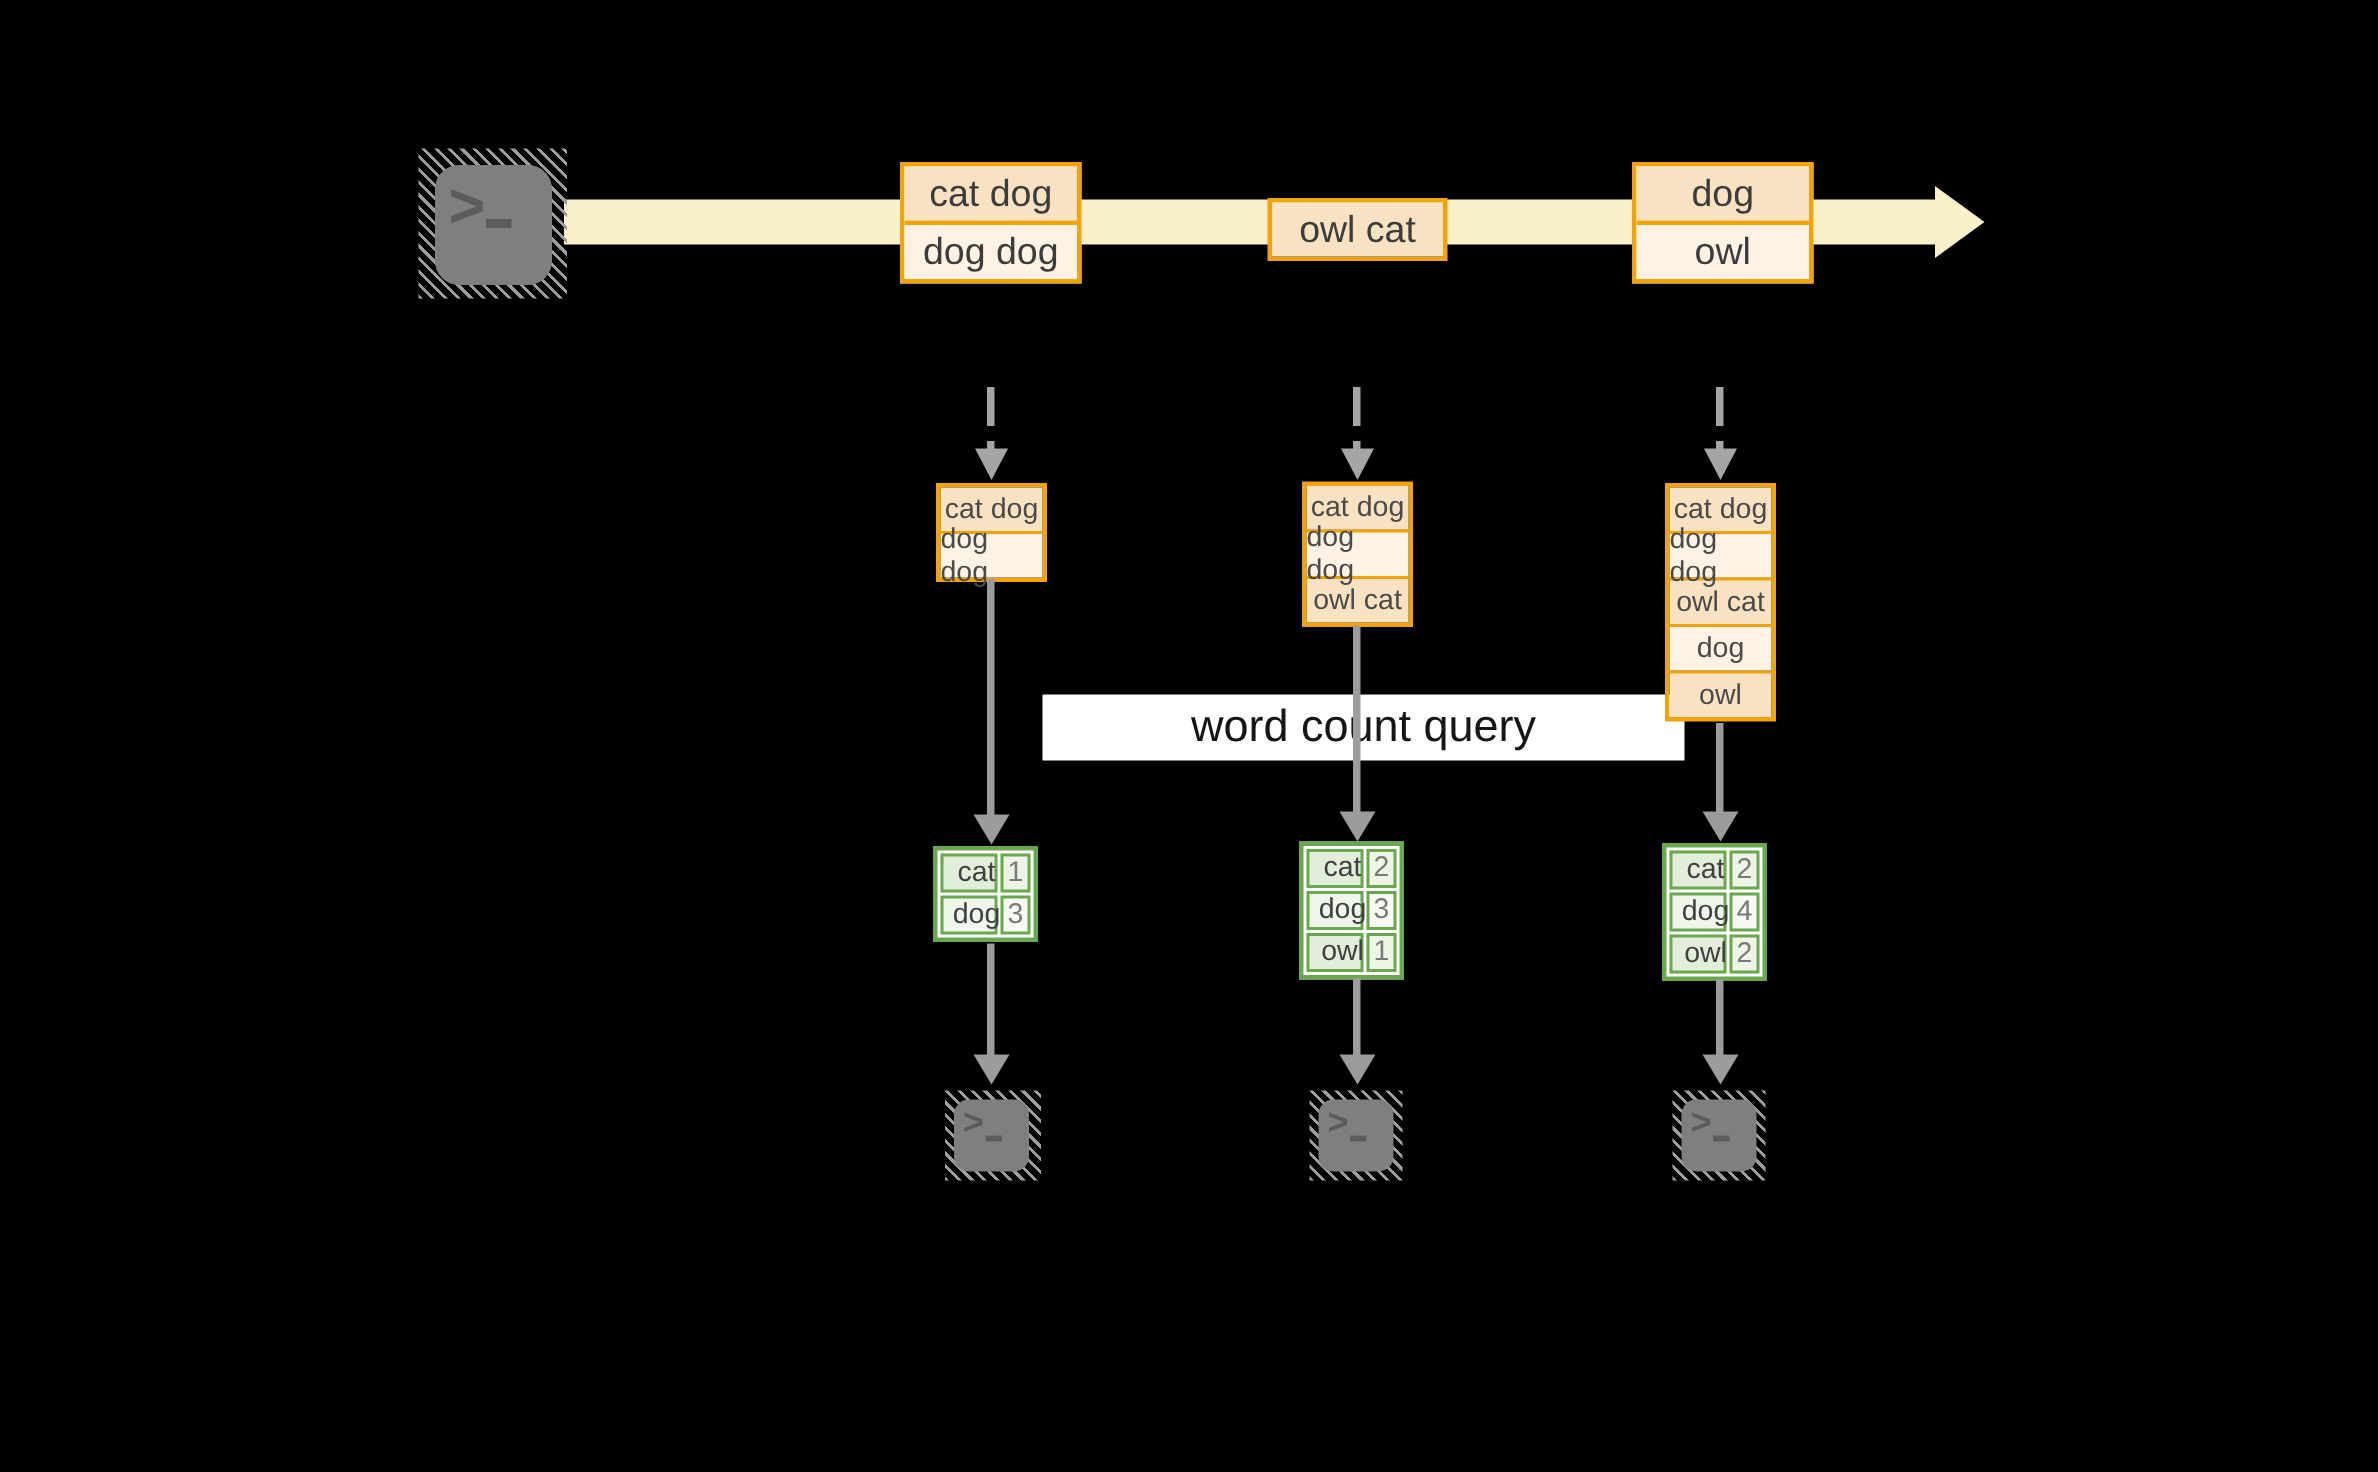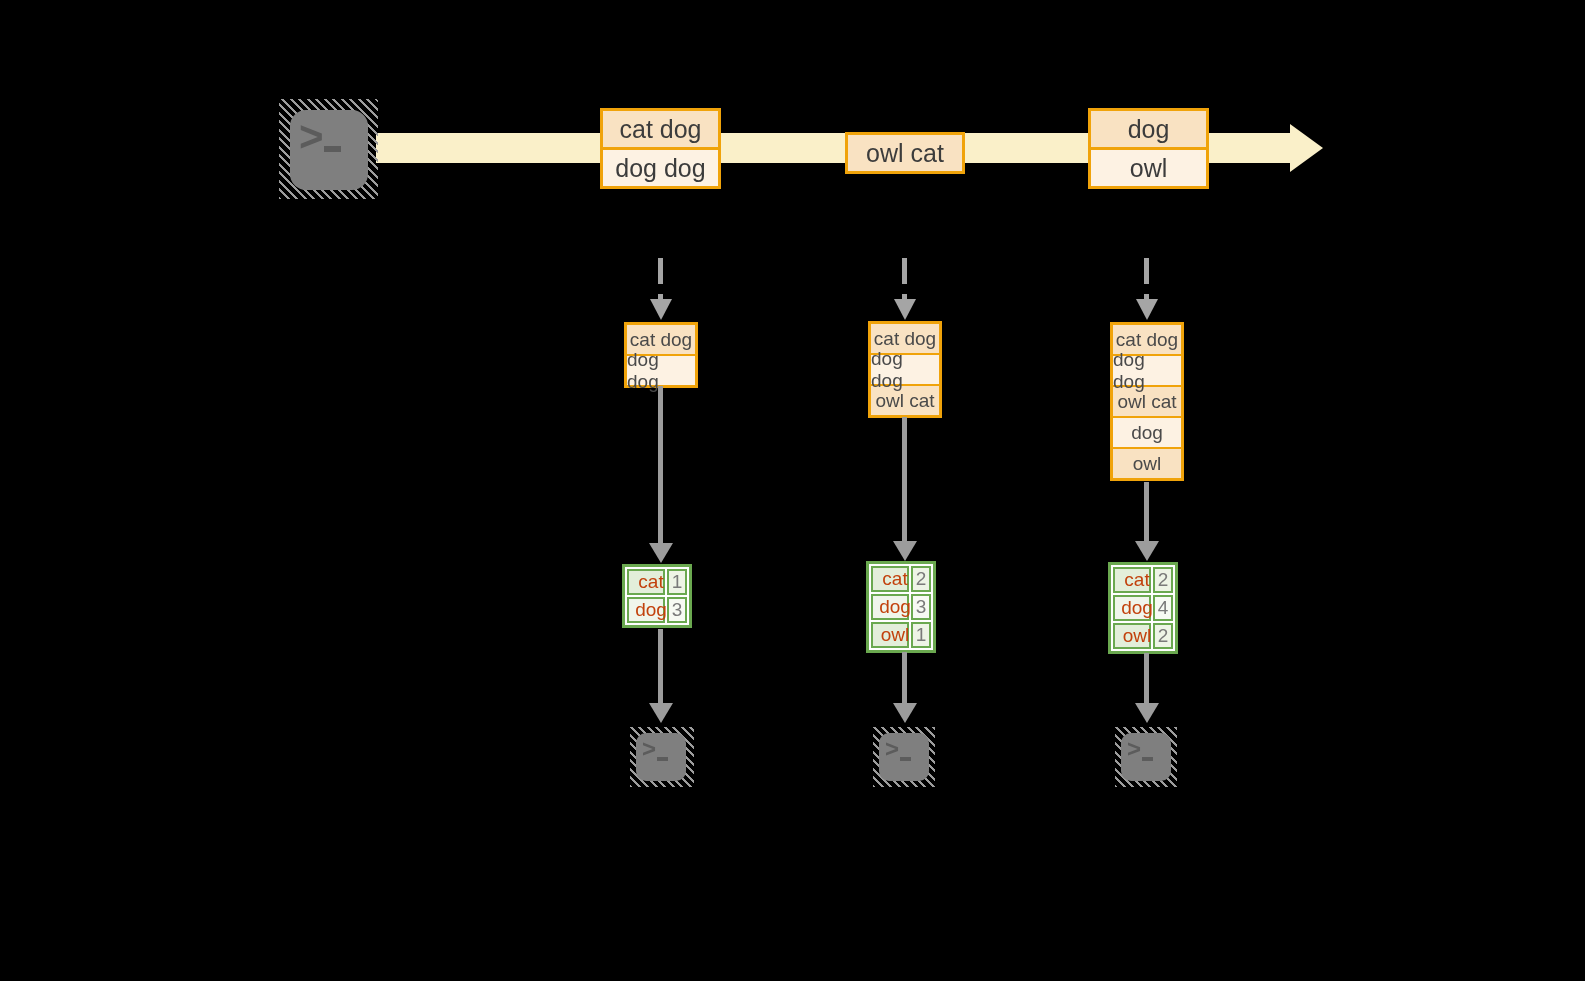--- a/index.html
+++ b/index.html
@@ -59,21 +59,21 @@
   .vline{position:absolute;width:5px;background:var(--gray);z-index:3;}
   .vhead{position:absolute;width:0;height:0;z-index:3;
          border-left:12px solid transparent;border-right:12px solid transparent;
          border-top:20px solid var(--gray);}
 
   
   .wc{position:absolute;background:#ffffff;border:3px solid var(--green);padding:2px;
       display:grid;grid-template-columns:38px 20px;gap:2px;z-index:2;}
   .wc .c{border:2px solid var(--green);height:22px;display:flex;align-items:center;justify-content:center;
          font-size:19px;}
-  .wc .w{color:#c2410c;padding-left:10px;} .wc .n{color:#7a7a7a;}
+  .wc .w{color:#404040;padding-left:10px;} .wc .n{color:#7a7a7a;}
   .wc .row-o.w{background:var(--gw-o);} .wc .row-e.w{background:var(--gw-e);}
   .wc .row-o.n{background:var(--gn-o);} .wc .row-e.n{background:var(--gn-e);}
 </style>
 </head>
 <body>
 
 <div class="canvas">
 
   <div class="band"></div>
   <div class="band-head"></div>
@@ -97,20 +97,23 @@
       <div class="cell fill-b">owl</div>
     </div>
 
   <div class="dashline" style="left:658px;top:258px;height:42px"></div>
   <div class="dashhead" style="left:650px;top:299px"></div>
   <div class="dashline" style="left:902px;top:258px;height:42px"></div>
   <div class="dashhead" style="left:894px;top:299px"></div>
   <div class="dashline" style="left:1144px;top:258px;height:42px"></div>
   <div class="dashhead" style="left:1136px;top:299px"></div>
 
+  <div class="banner">
+    <span>word count query</span>
+  </div>
 
   <div class="stack" style="left:624px;top:322px">
       <div class="scell fill-a">cat dog</div>
       <div class="scell fill-b">dog dog</div>
     </div>
   <div class="stack" style="left:868px;top:321px">
       <div class="scell fill-a">cat dog</div>
       <div class="scell fill-b">dog dog</div>
       <div class="scell fill-a">owl cat</div>
     </div>

